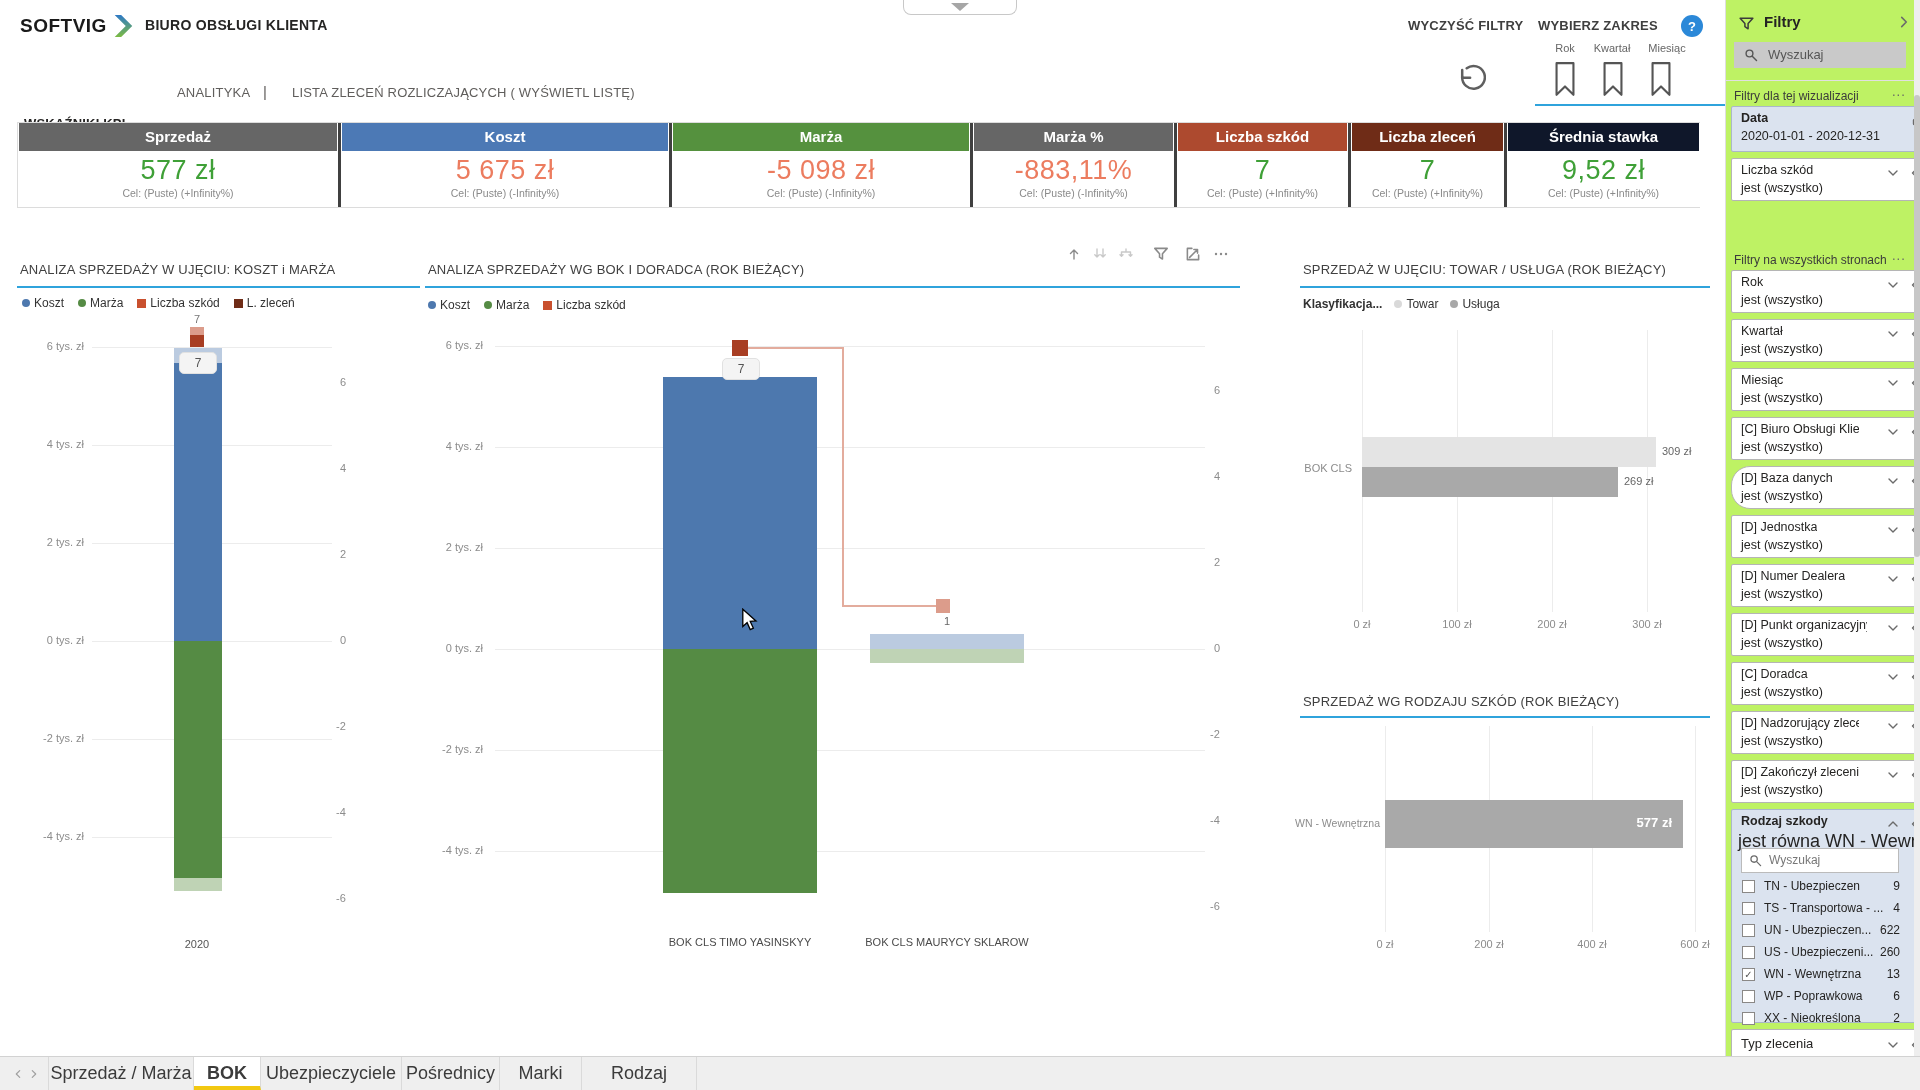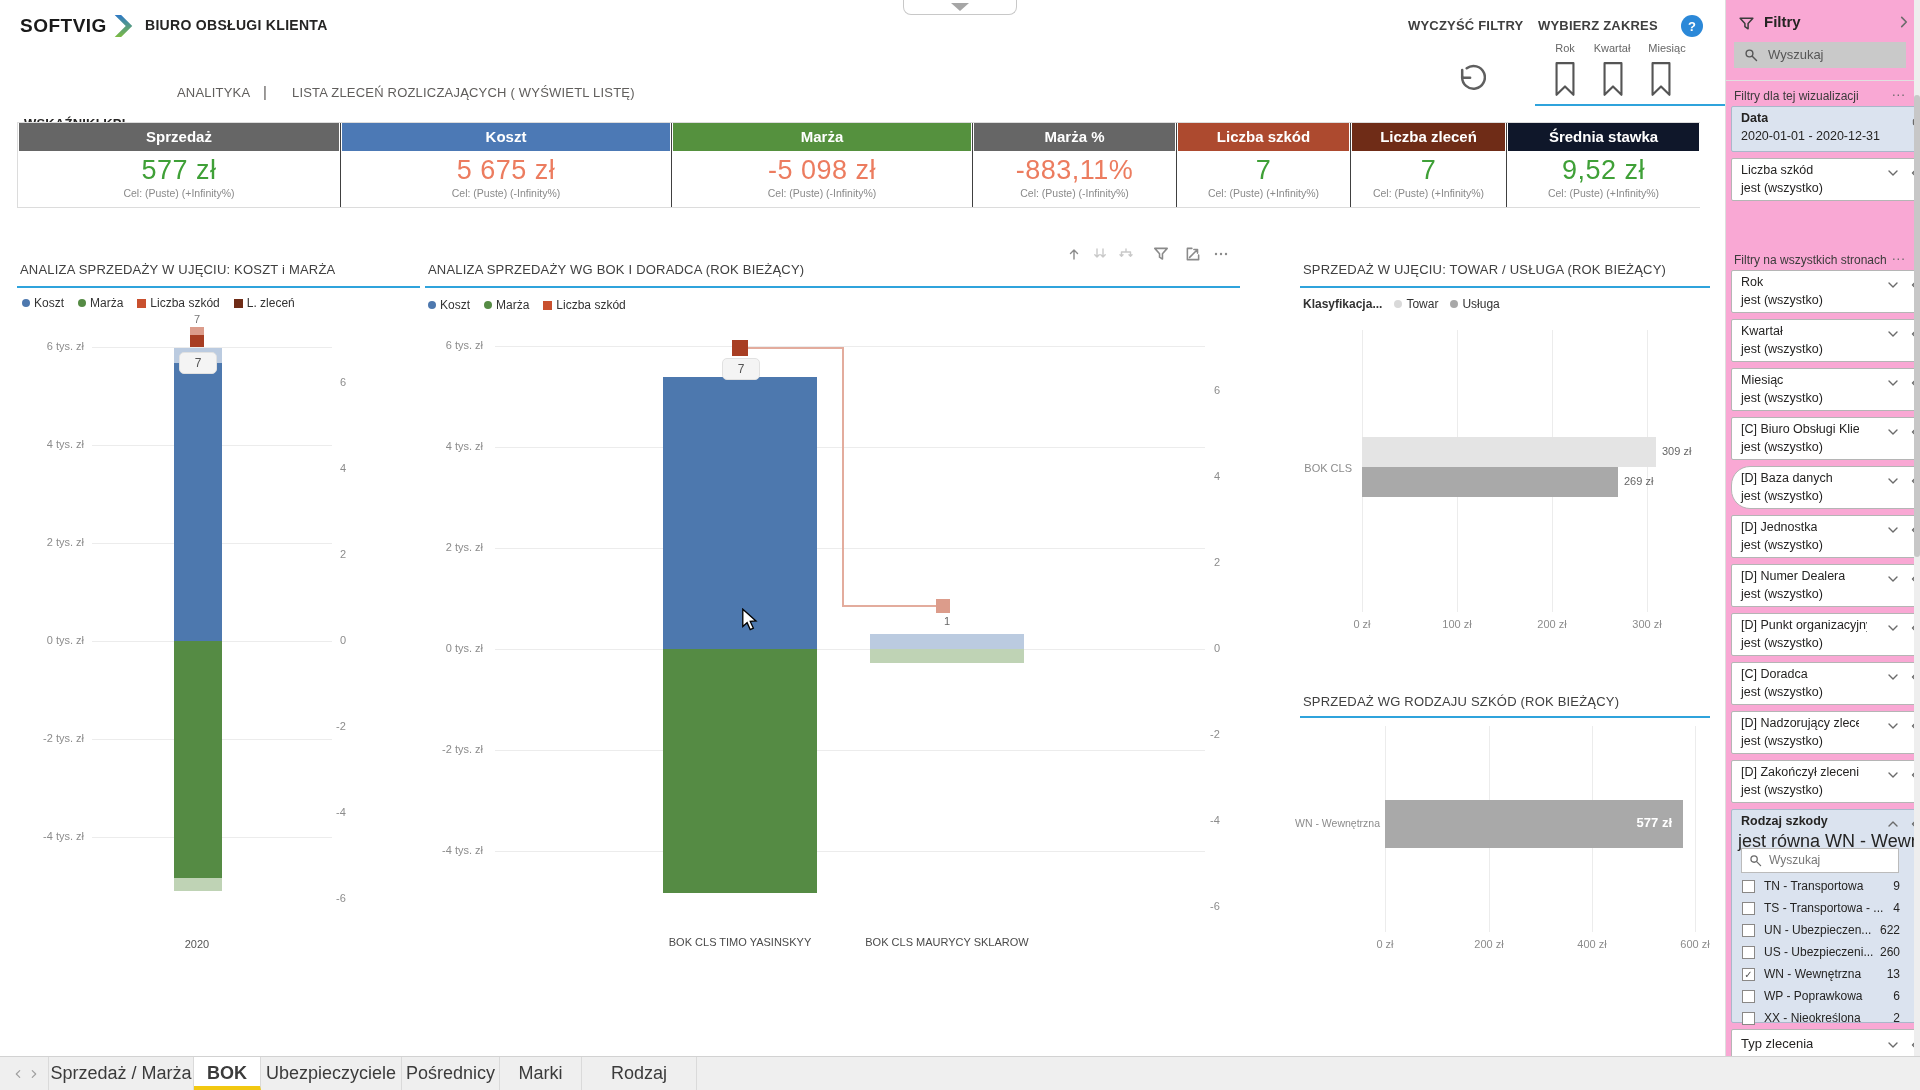--- a/index.html
+++ b/index.html
@@ -14,21 +14,21 @@
   .help-circle{width:22px;height:22px;border-radius:50%;color:#fff;font-size:13px;font-weight:bold;
     display:flex;align-items:center;justify-content:center;}
   .handle{width:112px;height:14px;border:1px solid #c8c8c8;border-top:none;border-radius:0 0 8px 8px;
     display:flex;align-items:center;justify-content:center;background:#fff;}
   .tri-down{width:0;height:0;border-left:9px solid transparent;border-right:9px solid transparent;border-top:8px solid #a6a6a6;}
   
   .ntab{font-size:13px;color:#605e5c;letter-spacing:.2px;cursor:pointer;}
   .ntab.active{font-weight:bold;color:#252423;}
   
   .kpi-strip{position:absolute;left:17px;top:122px;width:1683px;height:86px;border:1px solid #dcdcdc;box-sizing:border-box;background:#fff;}
-  .kpi-card{position:absolute;top:0;height:84px;border-right:1px solid #404040;box-sizing:border-box;background:#fff;}
+  .kpi-card{position:absolute;top:0;height:84px;border-right:3px solid #404040;box-sizing:border-box;background:#fff;}
   .kpi-head{height:28px;line-height:28px;color:#fff;font-size:15px;font-weight:bold;text-align:center;
     border-left:1px solid #fff;border-right:1px solid #fff;box-sizing:border-box;}
   .kpi-val{margin-top:3px;height:32px;line-height:32px;font-size:27px;text-align:center;letter-spacing:.5px;}
   .kpi-target{font-size:10.5px;color:#8a8a8a;text-align:center;margin-top:1px;}
   
   .ct{position:absolute;font-size:13px;color:#404040;letter-spacing:.2px;white-space:nowrap;}
   .ul{position:absolute;height:2px;}
   .legend{position:absolute;display:flex;gap:14px;align-items:center;font-size:12px;color:#333;white-space:nowrap;}
   .legend .it{display:flex;align-items:center;gap:4px;}
   .dot{width:8px;height:8px;border-radius:50%;display:inline-block;}
@@ -40,21 +40,21 @@
   .cat{position:absolute;font-size:11px;color:#555;text-align:center;white-space:nowrap;}
   .dlabel{position:absolute;background:#f4f4f4;border:1px solid #e1e1e1;border-radius:5px;
     font-size:12px;color:#555;text-align:center;line-height:20px;}
   .num-label{position:absolute;font-size:11px;color:#666;white-space:nowrap;}
   
   .isvg{position:absolute;}
   .isvg path,.isvg circle,.isvg rect,.isvg line,.isvg polyline{stroke:#6b6b6b;stroke-width:1.4;fill:none;stroke-linecap:round;stroke-linejoin:round;}
   .lite path{stroke:#c9c9c9;}
   .dots circle{fill:#8a8a8a;stroke:none;}
   
-  .fpanel{position:absolute;left:1725px;top:0;width:195px;height:1056px;background:#f9a8d4;border-left:1px solid #dedede;box-sizing:border-box;overflow:hidden;}
+  .fpanel{position:absolute;left:1725px;top:0;width:195px;height:1056px;background:#bef264;border-left:1px solid #dedede;box-sizing:border-box;overflow:hidden;}
   .fp-title{position:absolute;font-size:15px;font-weight:bold;color:#252423;}
   .fsearch{position:absolute;background:#c9c9c9;height:26px;line-height:26px;font-size:13px;color:#565656;}
   .fsec{position:absolute;font-size:12px;color:#3b3b3b;}
   .fmore{position:absolute;font-size:13px;color:#666;letter-spacing:1px;}
   .fc{position:absolute;left:5px;width:204px;background:#fff;border:1px solid #b5b5b5;border-radius:2px;box-sizing:border-box;}
   .fc .nm{position:absolute;left:9px;top:4px;font-size:12.5px;color:#252423;max-width:118px;overflow:hidden;white-space:nowrap;}
   .fc .vl{position:absolute;left:9px;top:22px;font-size:12.5px;color:#252423;white-space:nowrap;}
   .fc.hl{background:#dbe3ef;border-color:#aab7ca;}
   .fc .nm.b{font-weight:bold;}
   .opt-row{position:absolute;left:10px;width:158px;height:20px;display:flex;align-items:center;}
@@ -502,21 +502,21 @@
       <div class="vl" style="left:6px;top:21px;font-size:18px;">jest równa WN - Wewnętrzna</div>
       <div class="abs" style="left:9px;top:38px;width:156px;height:23px;background:#fff;border:1px solid #bbb;line-height:23px;font-size:12px;color:#777;">
         <svg class="isvg" style="left:7px;top:5px;" width="13" height="13" viewBox="0 0 14 14">
           <circle cx="5.5" cy="5.5" r="3.4"></circle>
             <line x1="8.5" y1="8.5" x2="12.5" y2="12.5"></line>
           </svg>
         <span style="margin-left:27px;">Wyszukaj</span>
       </div>
       <div class="opt-row" style="top:66px;">
         <span class="cb"></span>
-        <span class="opt-lb">TN - Transportowa</span>
+        <span class="opt-lb">TN - Ubezpieczen</span>
         <span class="opt-ct">9</span>
       </div>
       <div class="opt-row" style="top:88px;">
         <span class="cb"></span>
         <span class="opt-lb">TS - Transportowa - ...</span>
         <span class="opt-ct">4</span>
       </div>
       <div class="opt-row" style="top:110px;">
         <span class="cb"></span>
         <span class="opt-lb">UN - Ubezpieczen...</span>

